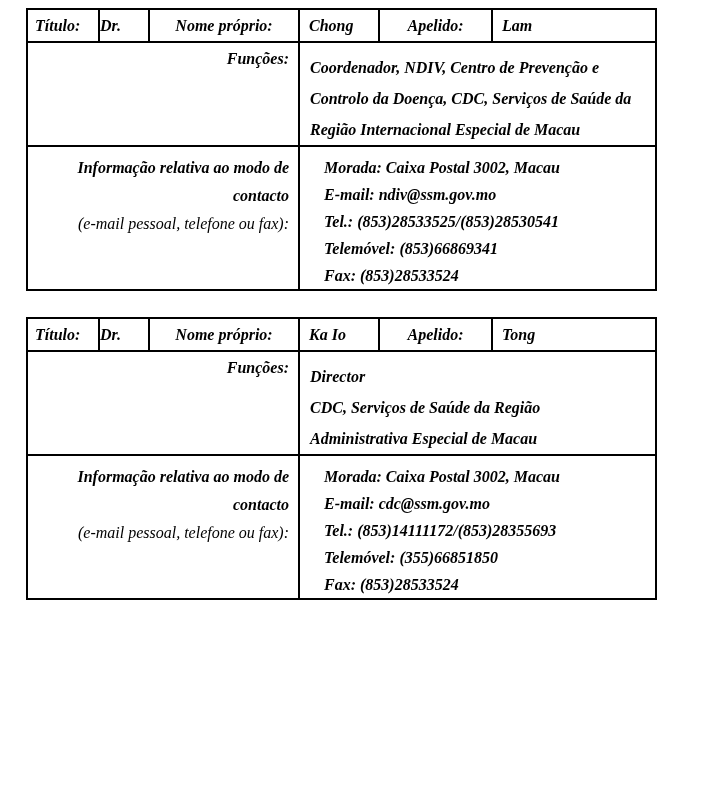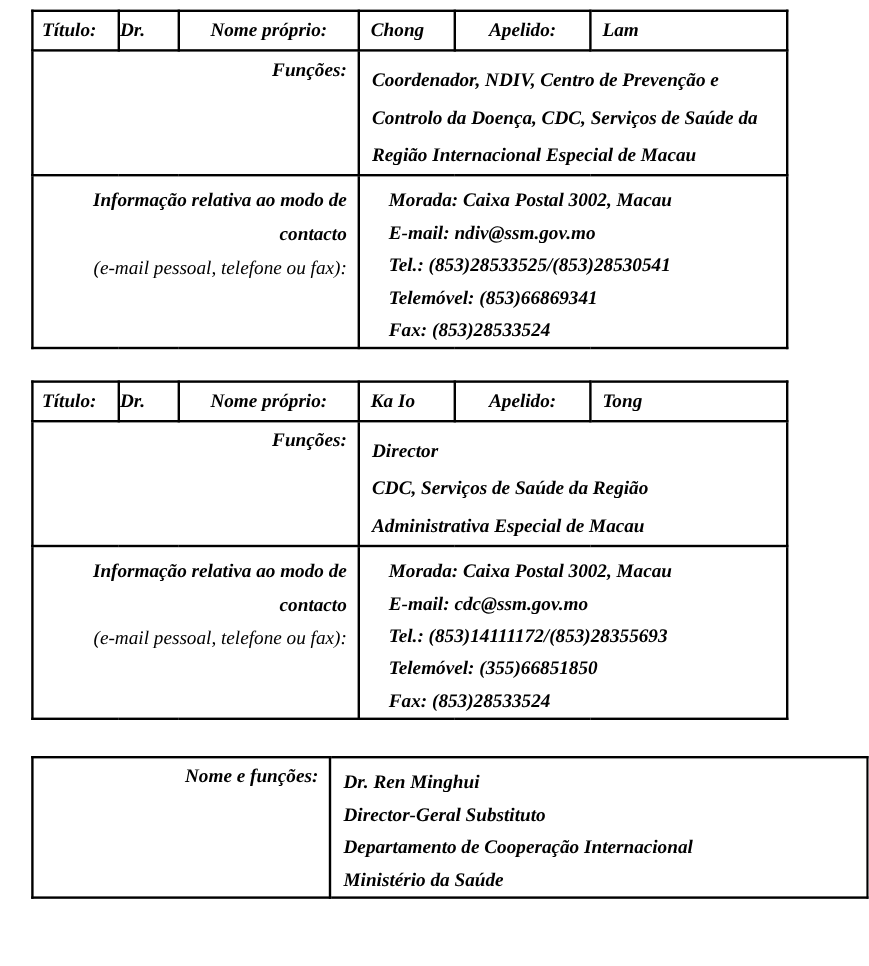--- a/index.html
+++ b/index.html
@@ -135,25 +135,16 @@
         <div class="line">Tel.: (853)14111172/(853)28355693</div>
         <div class="line">Telemóvel: (355)66851850</div>
         <div class="line">Fax: (853)28533524</div>
       </td>
     </tr>
   </tbody>
     </table>
 
   <table class="t-sign">
     <tbody>
-        <tr>
-      <td class="sign-label-cell">Nome e funções:</td>
-      <td class="sign-value-cell">
-        <div class="line">Dr. Ren Minghui</div>
-        <div class="line">Director-Geral Substituto</div>
-        <div class="line">Departamento de Cooperação Internacional</div>
-        <div class="line">Ministério da Saúde</div>
-      </td>
-    </tr>
   </tbody>
     </table>
 
 </div>
 
 </body></html>

